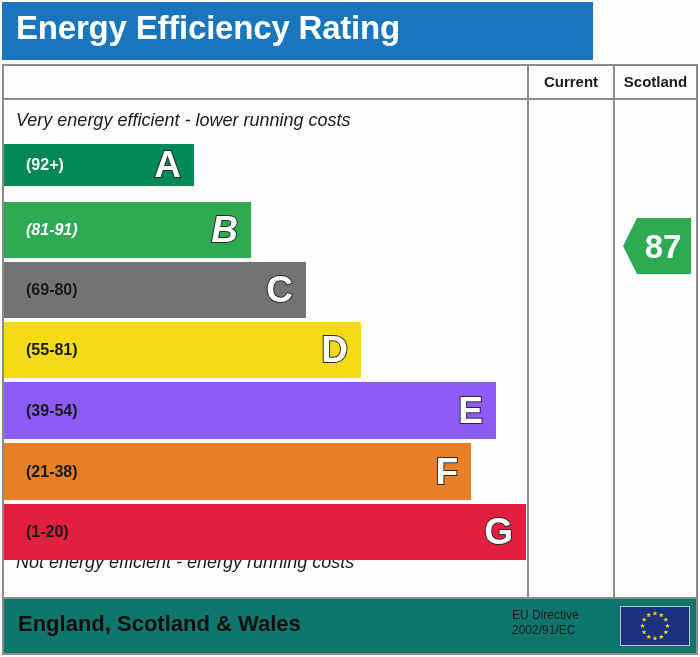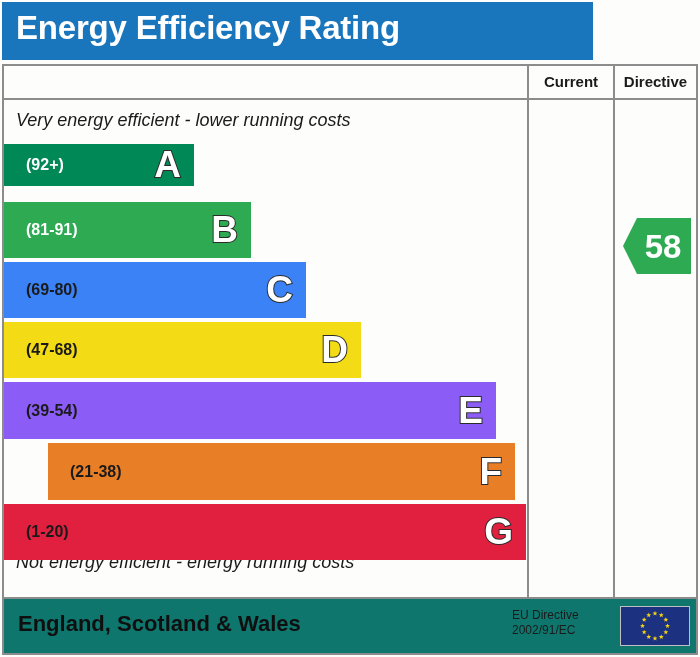--- a/index.html
+++ b/index.html
@@ -207,62 +207,62 @@
   <div class="title-bar">
     <div class="title-text">Energy Efficiency Rating</div>
   </div>
 
   <div class="table-frame">
 
     <div class="col-header-row">
       <div class="col-divider current-left"></div>
       <div class="col-divider potential-left"></div>
       <div class="col-header-label current">Current</div>
-      <div class="col-header-label potential">Directive</div>
+      <div class="col-header-label potential">Scotland</div>
     </div>
 
     <div class="chart-area">
       <div class="caption top">Very energy efficient - lower running costs</div>
       <div class="caption bottom">Not energy efficient - energy running costs</div>
       <div id="bands-container">
           <div class="band" style="top: 44px; width: 190px; height: 42px; background: rgb(0, 136, 86);">
             <span class="band-range" style="color: rgb(255, 255, 255);">(92+)</span>
             <span class="band-letter">A</span>
           </div>
-          <div class="band" style="top: 102px; width: 247px; height: 56px; background: rgb(46, 170, 83);">
+          <div class="band" style="top: 102px; width: 247px; height: 56px; background: rgb(46, 170, 83); font-style: italic;">
             <span class="band-range" style="color: rgb(255, 255, 255);">(81-91)</span>
             <span class="band-letter">B</span>
           </div>
-          <div class="band" style="top: 162px; width: 302px; height: 56px; background: #3b82f6;">
+          <div class="band" style="top: 162px; width: 302px; height: 56px; background: #737373;">
             <span class="band-range" style="color: rgb(26, 26, 26);">(69-80)</span>
             <span class="band-letter">C</span>
           </div>
           <div class="band" style="top: 222px; width: 357px; height: 56px; background: rgb(243, 219, 22);">
-            <span class="band-range" style="color: rgb(26, 26, 26);">(47-68)</span>
+            <span class="band-range" style="color: rgb(26, 26, 26);">(55-81)</span>
             <span class="band-letter">D</span>
           </div>
           <div class="band" style="top: 282px; width: 492px; height: 57px; background: #8b5cf6;">
             <span class="band-range" style="color: rgb(26, 26, 26);">(39-54)</span>
             <span class="band-letter">E</span>
           </div>
-          <div class="band" style="top: 343px; width: 467px; height: 57px; background: rgb(232, 126, 38); margin-left: 44px;">
+          <div class="band" style="top: 343px; width: 467px; height: 57px; background: rgb(232, 126, 38);">
             <span class="band-range" style="color: rgb(26, 26, 26);">(21-38)</span>
             <span class="band-letter">F</span>
           </div>
           <div class="band" style="top: 404px; width: 522px; height: 56px; background: rgb(225, 32, 63);">
             <span class="band-range" style="color: rgb(26, 26, 26);">(1-20)</span>
             <span class="band-letter">G</span>
           </div>
         </div>
     </div>
 
     <div class="marker-col potential">
       <div id="potential-marker-slot"></div>
     <div class="marker" style="top: 118px; background: rgb(46, 170, 83);">
-          <span class="marker-value">58</span>
+          <span class="marker-value">87</span>
         </div>
       </div>
 
     <div style="position:absolute;left:523px;top:34px;width:2px;height:497px;background:#8c8c8c;"></div>
     <div style="position:absolute;left:609px;top:34px;width:2px;height:497px;background:#8c8c8c;"></div>
   </div>
 
   <div class="footer">
     <div class="footer-region">England, Scotland &amp; Wales</div>
     <div class="footer-directive">

